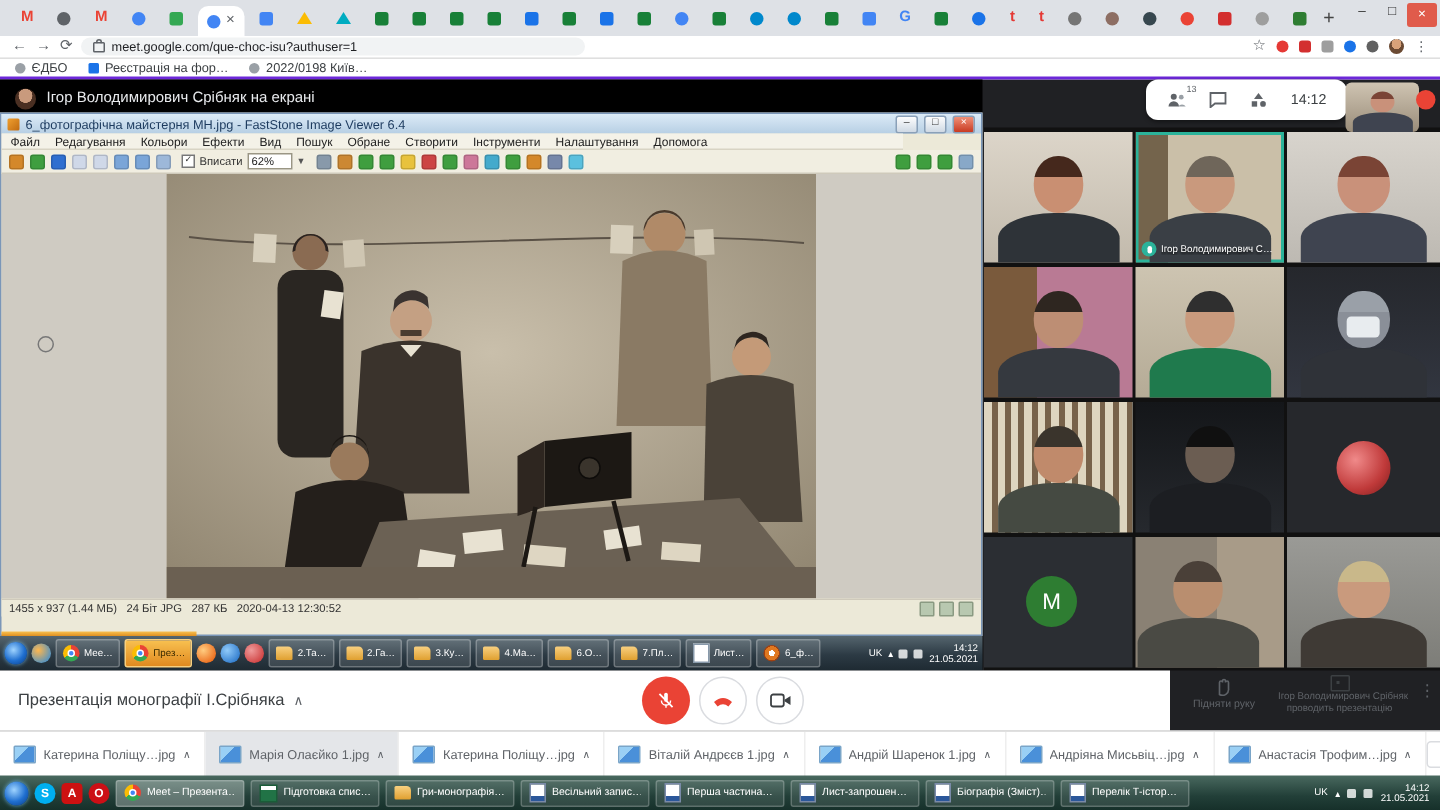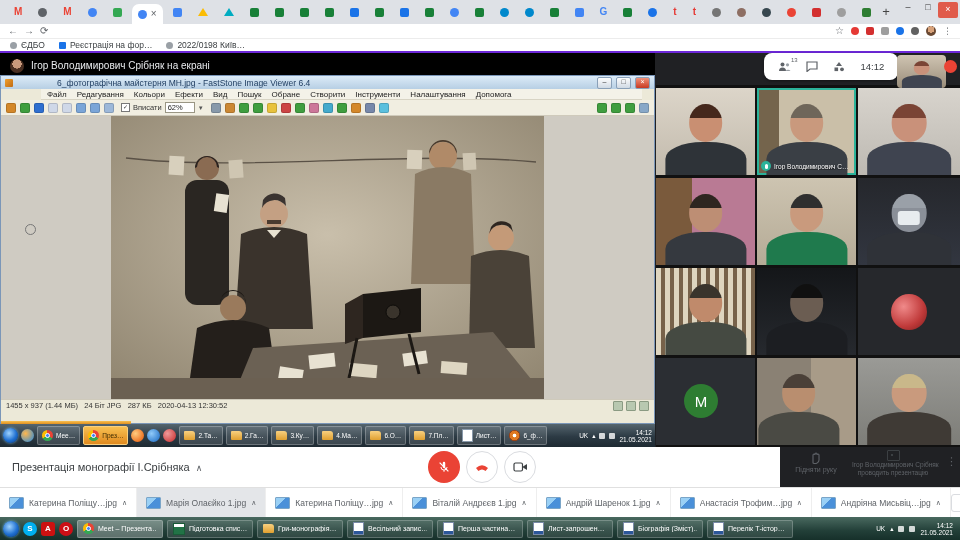--- a/index.html
+++ b/index.html
@@ -42,24 +42,24 @@
   
   #shared{left:0;top:53px;width:655px;height:394px;background:#000;}
   #banner{left:0;top:3px;width:655px;height:19px;display:flex;align-items:center;gap:7px;padding-left:10px;box-sizing:border-box;}
   #banner-avatar{width:14px;height:14px;border-radius:50%;background:radial-gradient(circle at 50% 35%,#c99a7d 0 40%,#4a2f22 41%);}
   #banner-text{color:#e8eaed;font-size:10px;}
 
   
   #viewer{left:0;top:22px;width:655px;height:349px;background:#ece9d8;border:1px solid #7a96b8;box-sizing:border-box;}
   #vtitle{left:0;top:0;width:653px;height:13px;background:linear-gradient(180deg,#dcebf7,#b7cfe4);display:flex;align-items:center;gap:4px;padding:0 4px;box-sizing:border-box;}
   #vicon{width:8px;height:8px;background:linear-gradient(135deg,#f0a030,#c06a10);border-radius:1px;}
-  #vtitle-text{font-size:8.5px;color:#1c3a5e;white-space:nowrap;flex:1;overflow:hidden;margin-left:40px;}
+  #vtitle-text{font-size:8.5px;color:#1c3a5e;white-space:nowrap;flex:1;overflow:hidden;}
   .vbtn{width:13px;height:10px;background:linear-gradient(#fdfdfd,#cfd9e4);border:1px solid #8aa0b8;border-radius:2px;font-size:7px;line-height:8px;text-align:center;color:#333;}
   .vbtn.vclose{background:linear-gradient(#f09078,#c83a22);color:#fff;}
-  #vmenu{left:0;top:13px;width:601px;height:11px;background:#f4f2e8;display:flex;align-items:center;gap:10px;padding:0 6px;box-sizing:border-box;border-bottom:1px solid #d8d4c4;margin-left:40px;}
+  #vmenu{left:0;top:13px;width:601px;height:11px;background:#f4f2e8;display:flex;align-items:center;gap:10px;padding:0 6px;box-sizing:border-box;border-bottom:1px solid #d8d4c4;}
   .menu-item{font-size:8px;color:#222;white-space:nowrap;}
   #vtoolbar{left:0;top:24px;width:653px;height:16px;background:#f1eee1;display:flex;align-items:center;gap:4px;padding:0 5px;box-sizing:border-box;border-bottom:1px solid #cfcabb;}
   .tbtn{width:10px;height:10px;border-radius:2px;flex:0 0 auto;box-shadow:inset 0 0 0 1px rgba(0,0,0,.15);}
   #zoombox{display:flex;align-items:center;gap:3px;flex:0 0 auto;margin:0 3px;}
   #zoom-check{width:7px;height:7px;border:1px solid #777;background:#fff;font-size:6px;line-height:6px;text-align:center;color:#333;}
   #zoom-label{font-size:7.5px;color:#333;}
   #zoom-value{width:26px;height:9px;background:#fff;border:1px solid #9a9684;font-size:7.5px;line-height:9px;padding-left:2px;color:#222;}
   #zoom-drop{font-size:6px;color:#555;}
   #vtb-right{margin-left:auto;display:flex;gap:4px;}
 
@@ -228,20 +228,24 @@
       <div class="wbtn">–</div>
       <div class="wbtn">□</div>
       <div class="wbtn close">×</div>
     </div>
   </div>
 
   <div class="abs" id="addrbar">
     <span class="navarr">←</span>
     <span class="navarr">→</span>
     <span class="navarr">⟳</span>
+    <div id="omnibox">
+      <span id="lock-icon"></span>
+      <span id="url-text">meet.google.com/que-choc-isu?authuser=1</span>
+    </div>
     <div id="ext-icons">
       <span class="navarr">☆</span>
       <span class="ext" style="background:#e53935"></span>
       <span class="ext" style="background:#d32f2f;border-radius:2px"></span>
       <span class="ext" style="background:#9e9e9e;border-radius:2px"></span>
       <span class="ext" style="background:#1a73e8"></span>
       <span class="ext" style="background:#616161"></span>
       <span id="profile-avatar"></span>
       <span id="menu-dots">⋮</span>
     </div>
@@ -595,26 +599,26 @@
           <span class="dlname">Віталій Андрєєв 1.jpg</span>
           <span class="dlchev"></span>
         </span>
         <span class="dlitem">
           <span class="dlic"></span>
           <span class="dlname">Андрій Шаренок 1.jpg</span>
           <span class="dlchev"></span>
         </span>
         <span class="dlitem">
           <span class="dlic"></span>
-          <span class="dlname">Анастасія Трофим…jpg</span>
+          <span class="dlname">Андріяна Мисьвіц…jpg</span>
           <span class="dlchev"></span>
         </span>
         <span class="dlitem">
           <span class="dlic"></span>
-          <span class="dlname">Андріяна Мисьвіц…jpg</span>
+          <span class="dlname">Анастасія Трофим…jpg</span>
           <span class="dlchev"></span>
         </span>
       </span>
     <span id="dl-right">
       <span id="show-all">Показати все</span>
 
     </span>
   </div>
 
   <div class="abs" id="taskbar">

